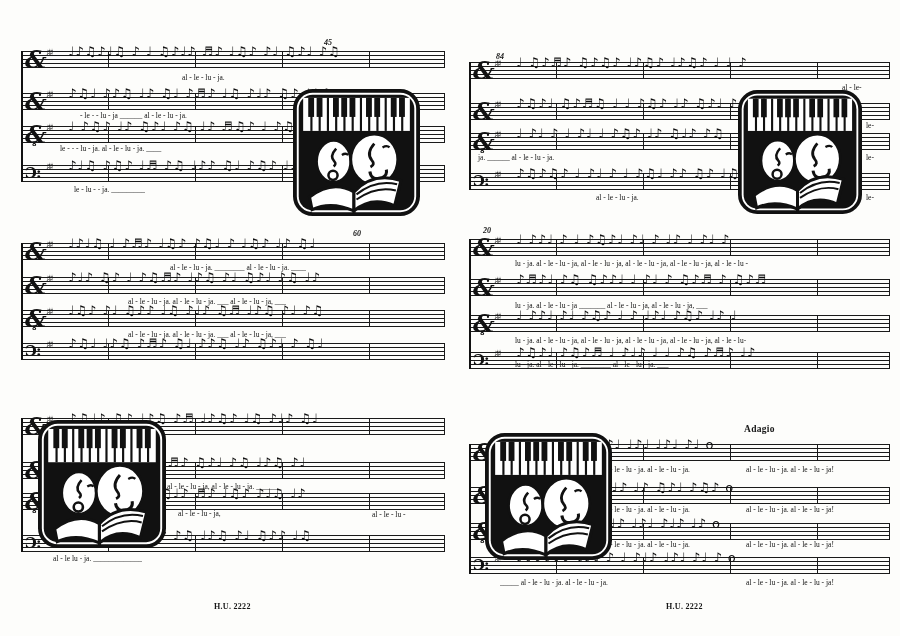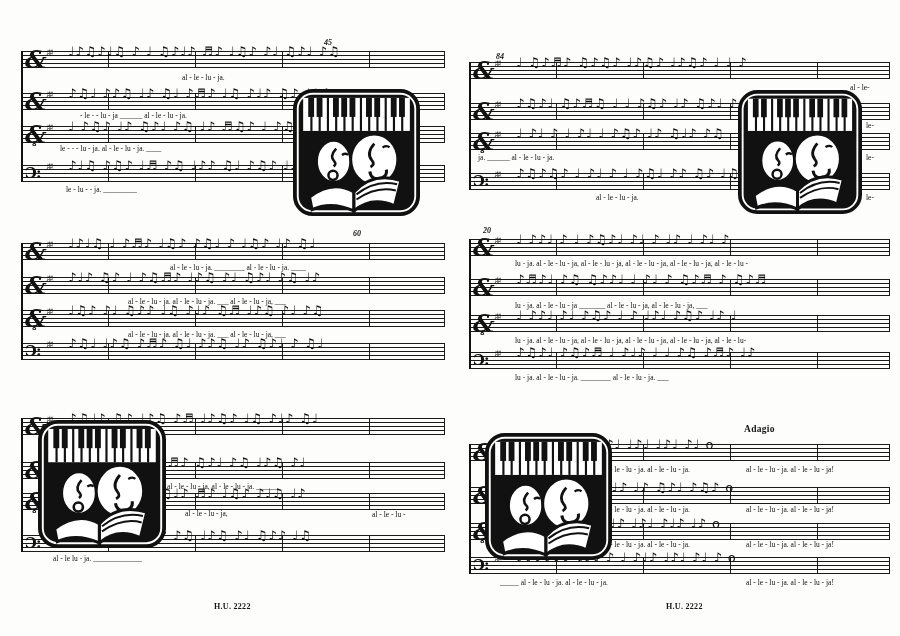--- a/index.html
+++ b/index.html
@@ -96,21 +96,21 @@
       <span class="t8">8</span>
       <span class="keysig">♯♯</span>
       <span class="notes">♩ ♪♫♪ ♩♪ ♫♪♩ ♪♫ ♩♪ ♬♫♪ ♩ ♪♫♩ ♪♪</span>
     </div>
     <span class="lyr" style="left:38px;top:99px">le  -   -   -  lu  -  ja.   al - le  -  lu - ja. ____</span>
     <div class="staff" style="top:120px">
       <span class="clef bass">Ɔ:</span>
       <span class="keysig">♯♯</span>
       <span class="notes">♪♩♫ ♪♫♪ ♩♬ ♪♫ ♩♪♪ ♫♩ ♪♫♪ ♩♪ ♫♪</span>
     </div>
-    <span class="lyr" style="left:44px;top:140px">le - lu -   -  ja. _________</span>
+    <span class="lyr" style="left:52px;top:140px">le - lu -   -  ja. _________</span>
     <svg class="logo" style="left:266px;top:44px" width="137" height="127" viewBox="0 0 100 100">
         <use href="#pub-logo"></use>
       </svg>
   </section>
 
   <section class="system" style="left:22px;top:237px;width:423px;height:135px">
     <span class="mnum" style="left:331px;top:-8px">60</span>
     <i class="sysline" style="top:6px;height:117px"></i>
     <div class="staff" style="top:6px">
       <span class="clef">&amp;</span>
@@ -150,21 +150,21 @@
       <span class="keysig">♯♯</span>
       <span class="notes">♩♪♪♫ ♪♩ ♫♪ ♩♬♪ ♫♪♩ ♪♫ ♩♪♫ ♪♩</span>
     </div>
     <span class="lyr" style="left:145px;top:68px">al - le - lu - ja,   al - le - lu - ja. ______</span>
     <div class="staff" style="top:79px">
       <span class="clef">&amp;</span>
       <span class="t8">8</span>
       <span class="keysig">♯♯</span>
       <span class="notes">♪♩♫ ♪♫♩ ♪♪ ♫♩♪ ♬♪ ♩♫♪ ♪♩♫ ♩♪</span>
     </div>
-    <span class="lyr" style="left:163px;top:95px">al - le - lu - ja,</span>
+    <span class="lyr" style="left:156px;top:95px">al - le - lu - ja,</span>
     <span class="lyr" style="left:350px;top:96px">al - le  -  lu -</span>
     <div class="staff" style="top:121px">
       <span class="clef bass">Ɔ:</span>
       <span class="keysig">♯♯</span>
       <span class="notes">♫♪♩ ♪♬♪ ♫♩♪ ♪♫ ♩♪♫ ♪♩ ♫♪♪ ♩♫</span>
     </div>
     <span class="lyr" style="left:31px;top:140px">al - le  lu - ja. _____________</span>
     <svg class="logo" style="left:16px;top:2px" width="128" height="136" viewBox="0 0 100 100">
         <use href="#pub-logo"></use>
       </svg>
@@ -173,21 +173,21 @@
   <span class="plate" style="left:214px;top:602px">H.U. 2222</span>
 
   <section class="system" style="left:470px;top:52px;width:420px;height:160px">
     <span class="mnum" style="left:26px;top:0px">84</span>
     <i class="sysline" style="top:10px;height:128px"></i>
     <div class="staff" style="top:10px">
       <span class="clef">&amp;</span>
       <span class="keysig">♯♯</span>
       <span class="notes">♩ ♫♪♬♪ ♫♪♫♪ ♩♪♫♪ ♩♪♫♪ ♩ ♩ ♪</span>
     </div>
-    <span class="lyr" style="left:380px;top:31px">al - le-</span>
+    <span class="lyr" style="left:372px;top:31px">al - le-</span>
     <div class="staff" style="top:51px">
       <span class="clef">&amp;</span>
       <span class="keysig">♯♯</span>
       <span class="notes">♪♫♪♩ ♫♪♬♫ ♩ ♩ ♪♫♪ ♩♪ ♫♪♩ ♪♫</span>
     </div>
     <span class="lyr" style="left:396px;top:69px">le-</span>
     <div class="staff" style="top:81px">
       <span class="clef">&amp;</span>
       <span class="t8">8</span>
       <span class="keysig">♯♯</span>
@@ -227,21 +227,21 @@
       <span class="t8">8</span>
       <span class="keysig">♯♯</span>
       <span class="notes">♩ ♪♪♩ ♪♩ ♪♫♪ ♩ ♪ ♩♪♩ ♪♫♪ ♩♪ ♩</span>
     </div>
     <span class="lyr" style="left:45px;top:108px">lu - ja. al - le - lu - ja,  al - le - lu - ja,  al - le - lu - ja,  al - le - lu - ja,  al - le - lu-</span>
     <div class="staff" style="top:124px">
       <span class="clef bass">Ɔ:</span>
       <span class="keysig">♯♯</span>
       <span class="notes">♪♫♪♩ ♪♫♪♬ ♩ ♪♩♪ ♩ ♩ ♪♫ ♪♬♪ ♩♪</span>
     </div>
-    <span class="lyr" style="left:45px;top:145px">lu - ja. al - le - lu - ja. ________  al - le - lu - ja. ___</span>
+    <span class="lyr" style="left:45px;top:132px">lu - ja. al - le - lu - ja. ________  al - le - lu - ja. ___</span>
   </section>
 
   <section class="system" style="left:470px;top:424px;width:420px;height:165px">
     <span class="tempo" style="left:274px;top:0px">Adagio</span>
     <i class="sysline" style="top:20px;height:130px"></i>
     <div class="staff" style="top:20px">
       <span class="clef">&amp;</span>
       <span class="keysig">♯♯</span>
       <span class="notes">♩♪♩ ♩♪♩ ♩ ♩ ♩♪♩ ♩♪♩ ♩♪♩ ♪♩ o</span>
     </div>

